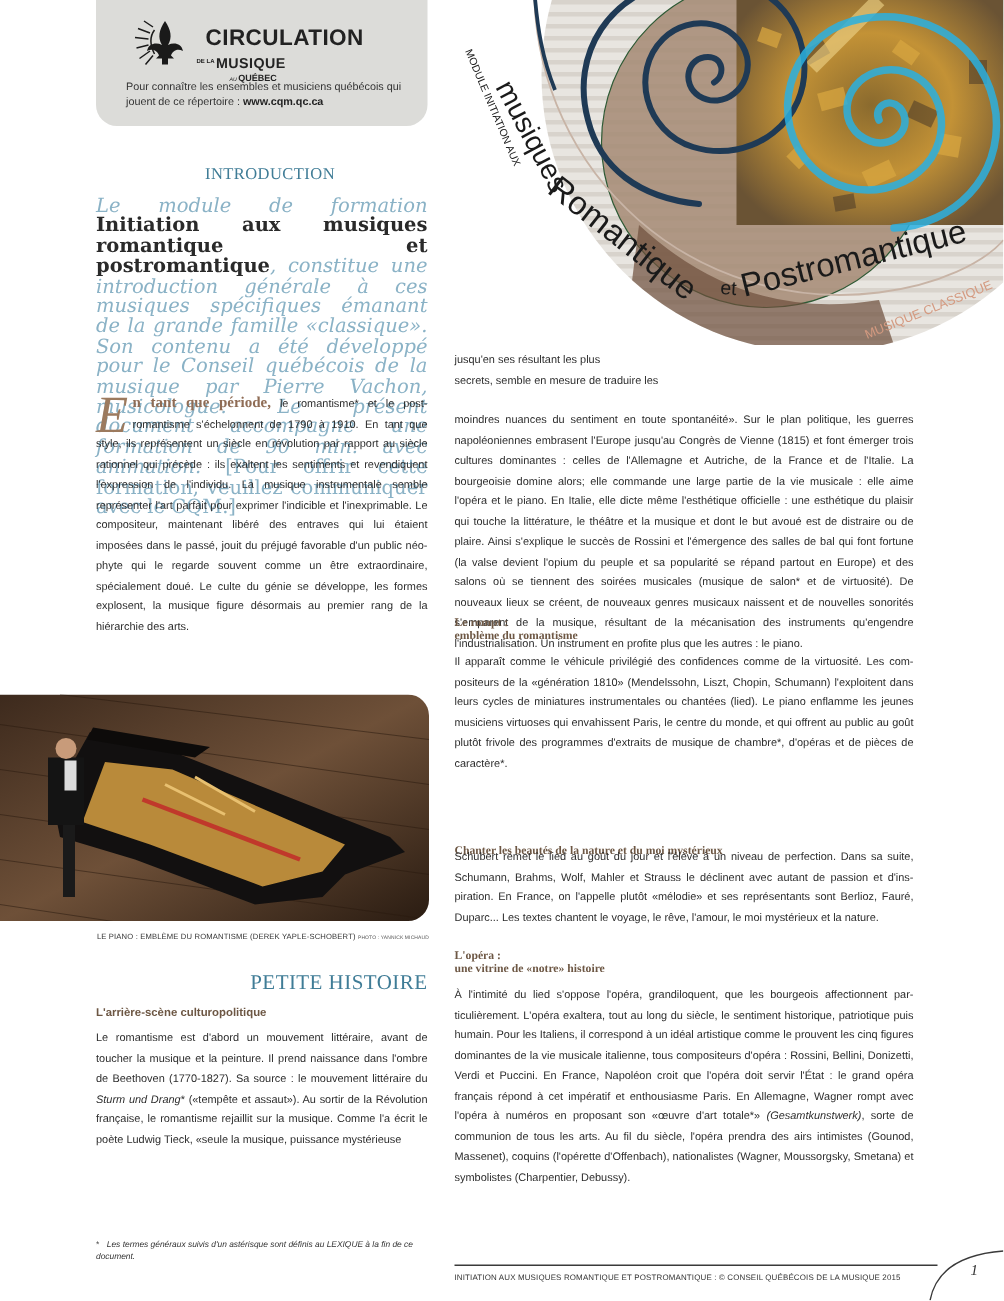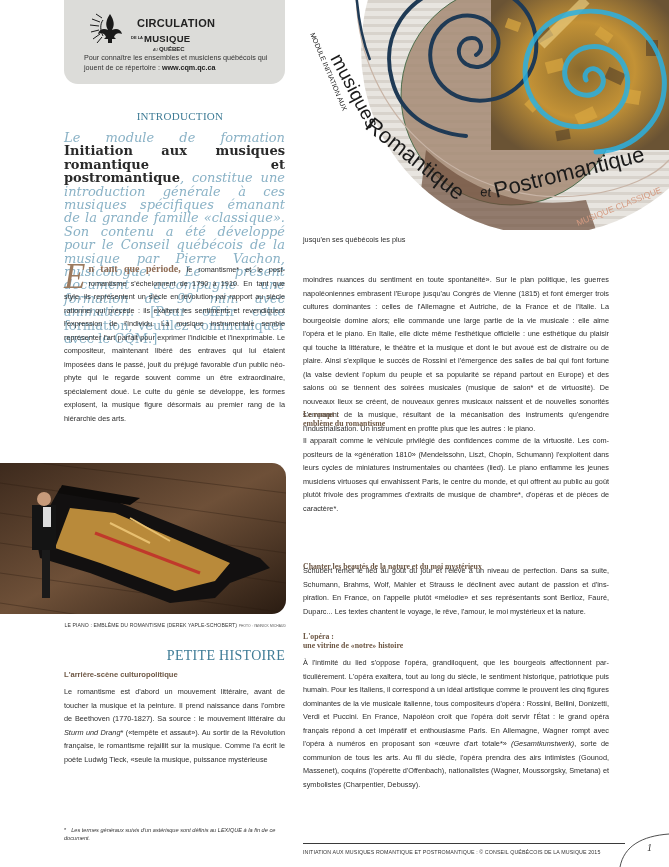--- a/index.html
+++ b/index.html
@@ -3,21 +3,21 @@
 <meta charset="utf-8">
 <style>
   html, body { margin: 0; padding: 0; }
   body { width: 669px; height: 867px; background: #ffffff; position: relative; overflow: hidden; font-family: "Liberation Sans", sans-serif; color: #2a2a2a; }
   .abs { position: absolute; }
 
   
   .logo-box { left: 64px; top: 0; width: 221px; height: 84px; background: #dcdcd9; border-radius: 0 0 14px 14px; }
   .logo-emblem { left: 88px; top: 12px; width: 40px; height: 34px; }
   .logo-text { left: 131px; top: 18px; font-weight: bold; color: #222; line-height: 1; }
-  .logo-circ { font-size: 11px; letter-spacing: 0.3px; display: block; margin-left: 6px; }
+  .logo-circ { font-size: 15px; letter-spacing: 0.3px; display: block; margin-left: 6px; }
   .logo-dela { font-size: 4px; vertical-align: middle; margin-right: 1px; }
   .logo-mus { font-size: 9.5px; letter-spacing: 0.3px; }
   .logo-qc { font-size: 6px; display: block; margin-left: 22px; margin-top: 1px; }
   .logo-qc .au { font-size: 3.5px; font-style: italic; font-weight: normal; margin-right: 1px; }
   .logo-tagline { left: 84px; top: 53px; width: 195px; font-size: 7.2px; color: #333; line-height: 10px; }
   .logo-tagline b { color: #222; }
 
   
   .cover { left: 296px; top: 0; width: 373px; height: 230px; }
 
@@ -168,21 +168,22 @@
 </svg>
 <div class="abs caption"><span>LE PIANO : EMBLÈME DU ROMANTISME  (DEREK YAPLE-SCHOBERT) </span><span class="credit">PHOTO : YANNICK MICHAUD</span></div>
 
 <div class="abs h-histoire">PETITE HISTOIRE</div>
 <div class="abs sub-arriere">L'arrière-scène culturopolitique</div>
 <div class="abs body-p p-arriere"><span>Le romantisme est d'abord un mouvement littéraire, avant de toucher la musique et la peinture. Il prend naissance dans l'ombre de Beethoven (1770-1827). Sa source : le mouvement littéraire du </span><i>Sturm und Drang</i><span>* («tempête et assaut»). Au sortir de la Révolution française, le roman­tisme rejaillit sur la musique. Comme l'a écrit le poète Ludwig Tieck, «seule la musique, puissance mystérieuse</span></div>
 
 <div class="abs footnote"><span class="star">*</span><span>Les termes généraux suivis d'un astérisque sont définis au LEXIQUE à la fin de ce document.</span></div>
 
 <div class="abs quote-cont">
-  <div>jusqu'en ses québécois les plus</div>
+  <div>jusqu'en ses résultant les plus</div>
+  <div>secrets, semble en mesure de traduire les</div>
 </div>
 <div class="abs body-p right-p1">moindres nuances du sentiment en toute spontanéité». Sur le plan politique, les guerres napoléoniennes embrasent l'Europe jusqu'au Congrès de Vienne (1815) et font émerger trois cultures dominantes : celles de l'Allemagne et Autriche, de la France et de l'Italie. La bourgeoisie domine alors; elle commande une large partie de la vie musicale : elle aime l'opéra et le piano. En Italie, elle dicte même l'esthétique officielle : une esthétique du plai­sir qui touche la littérature, le théâtre et la musique et dont le but avoué est de distraire ou de plaire. Ainsi s'explique le succès de Rossini et l'émergence des salles de bal qui font fortune (la valse devient l'opium du peuple et sa popularité se répand partout en Europe) et des salons où se tiennent des soirées musicales (musique de salon* et de virtuosité). De nouveaux lieux se créent, de nouveaux genres musicaux naissent et de nouvelles sonori­tés s'emparent de la musique, résultant de la mécanisation des instruments qu'engendre l'industrialisation. Un instrument en profite plus que les autres : le piano.</div>
 
 <div class="abs sub-r sub-piano">
   <div>Le rompt :</div>
   <div>emblème du romantisme</div>
 </div>
 <div class="abs body-p p-piano">Il apparaît comme le véhicule privilégié des confidences comme de la virtuosité. Les com­positeurs de la «génération 1810» (Mendelssohn, Liszt, Chopin, Schumann) l'exploitent dans leurs cycles de miniatures instrumentales ou chantées (lied). Le piano enflamme les jeunes musiciens virtuoses qui envahissent Paris, le centre du monde, et qui offrent au public au goût plutôt frivole des programmes d'extraits de musique de chambre*, d'opéras et de pièces de caractère*.</div>
 
 <div class="abs sub-r sub-nature">Chanter les beautés de la nature et du moi mystérieux</div>

